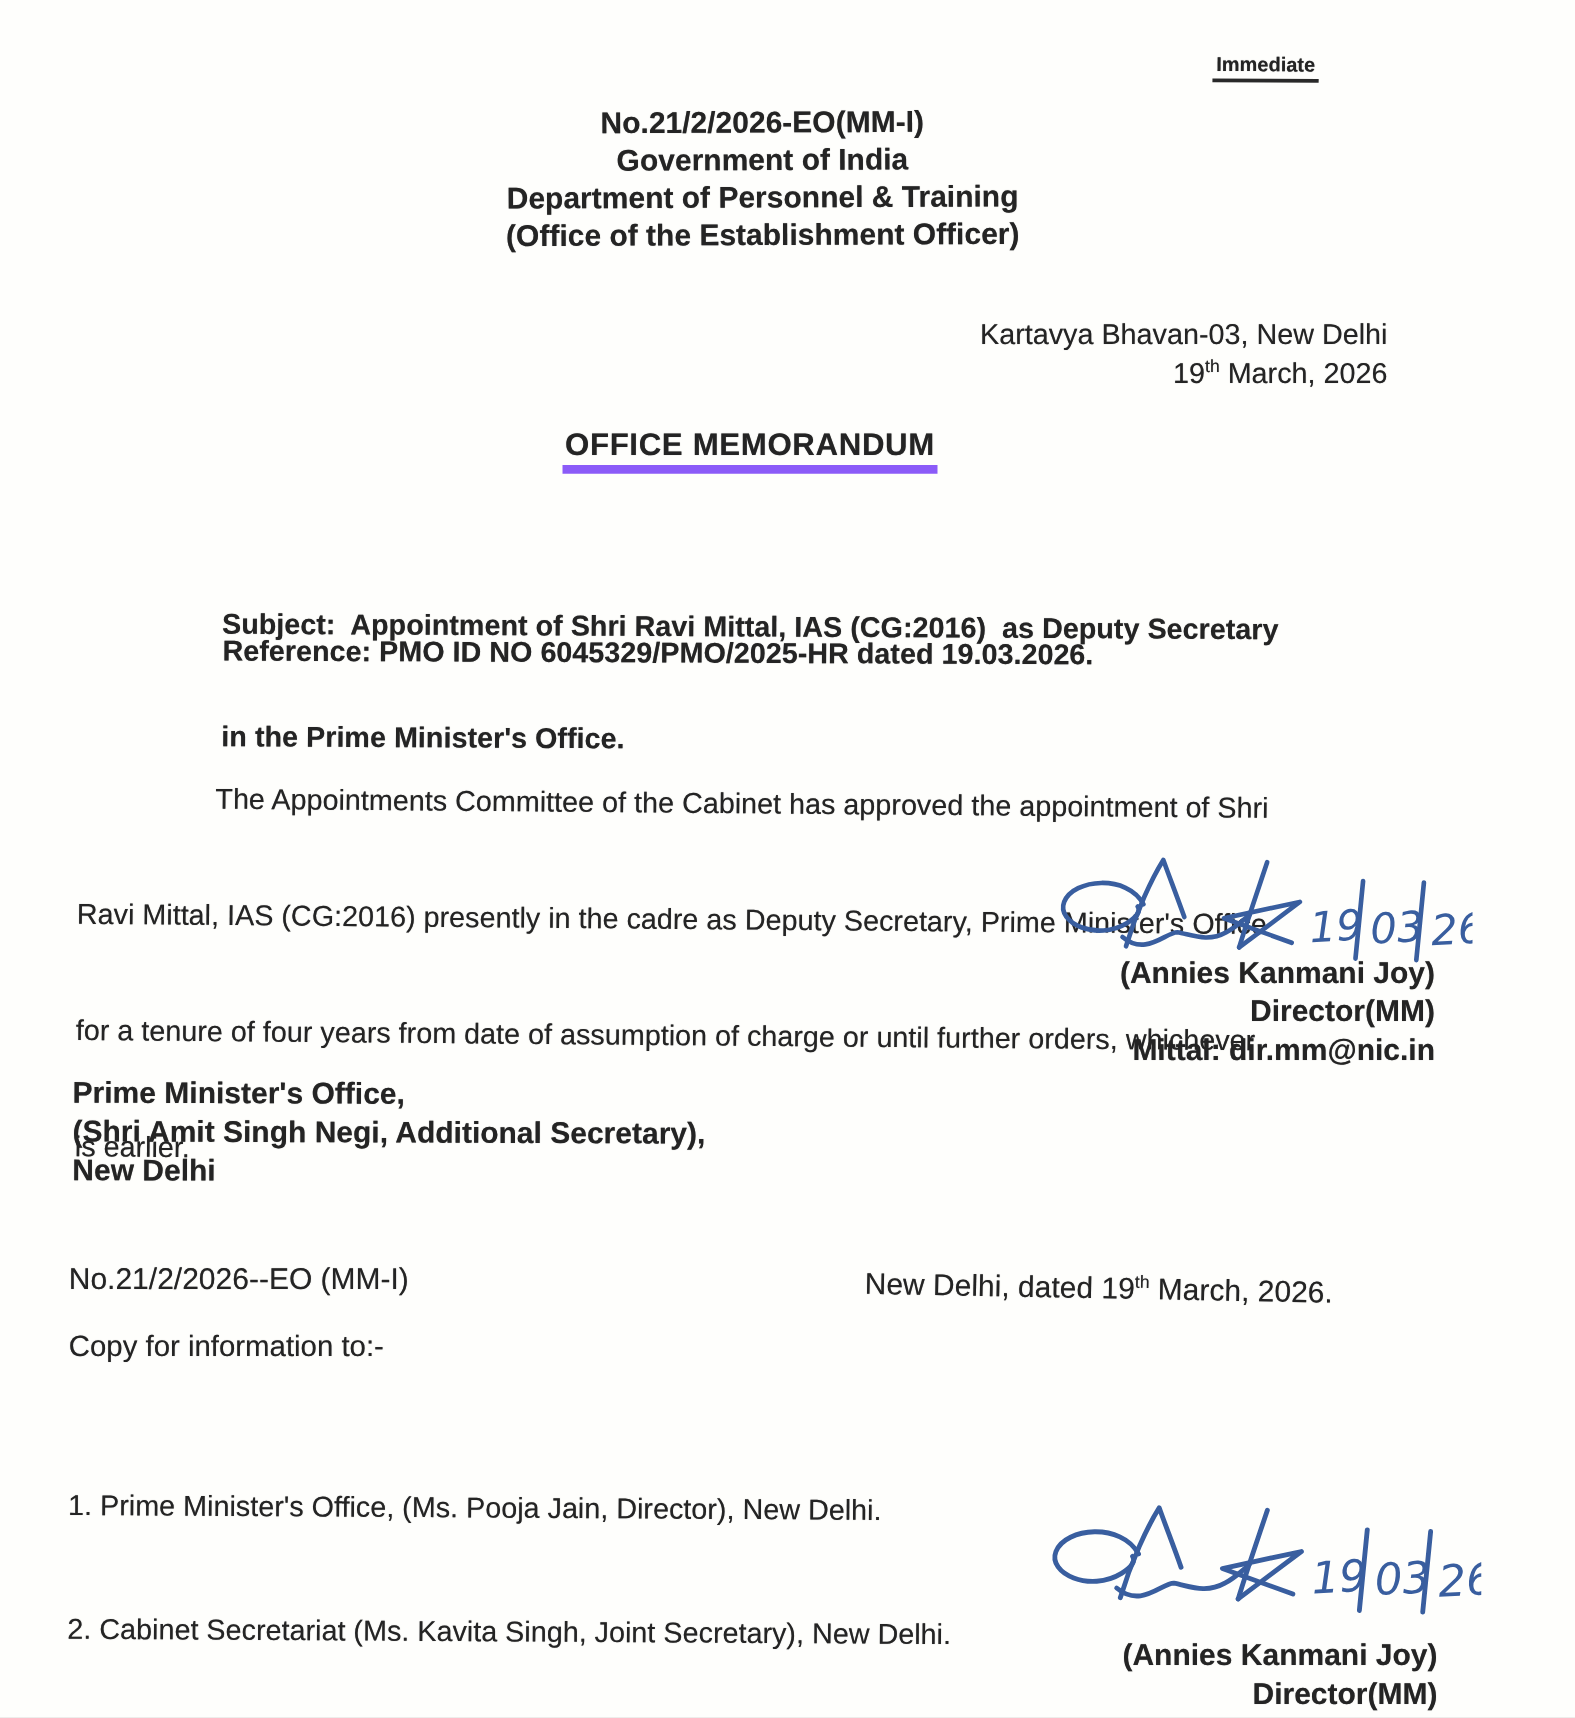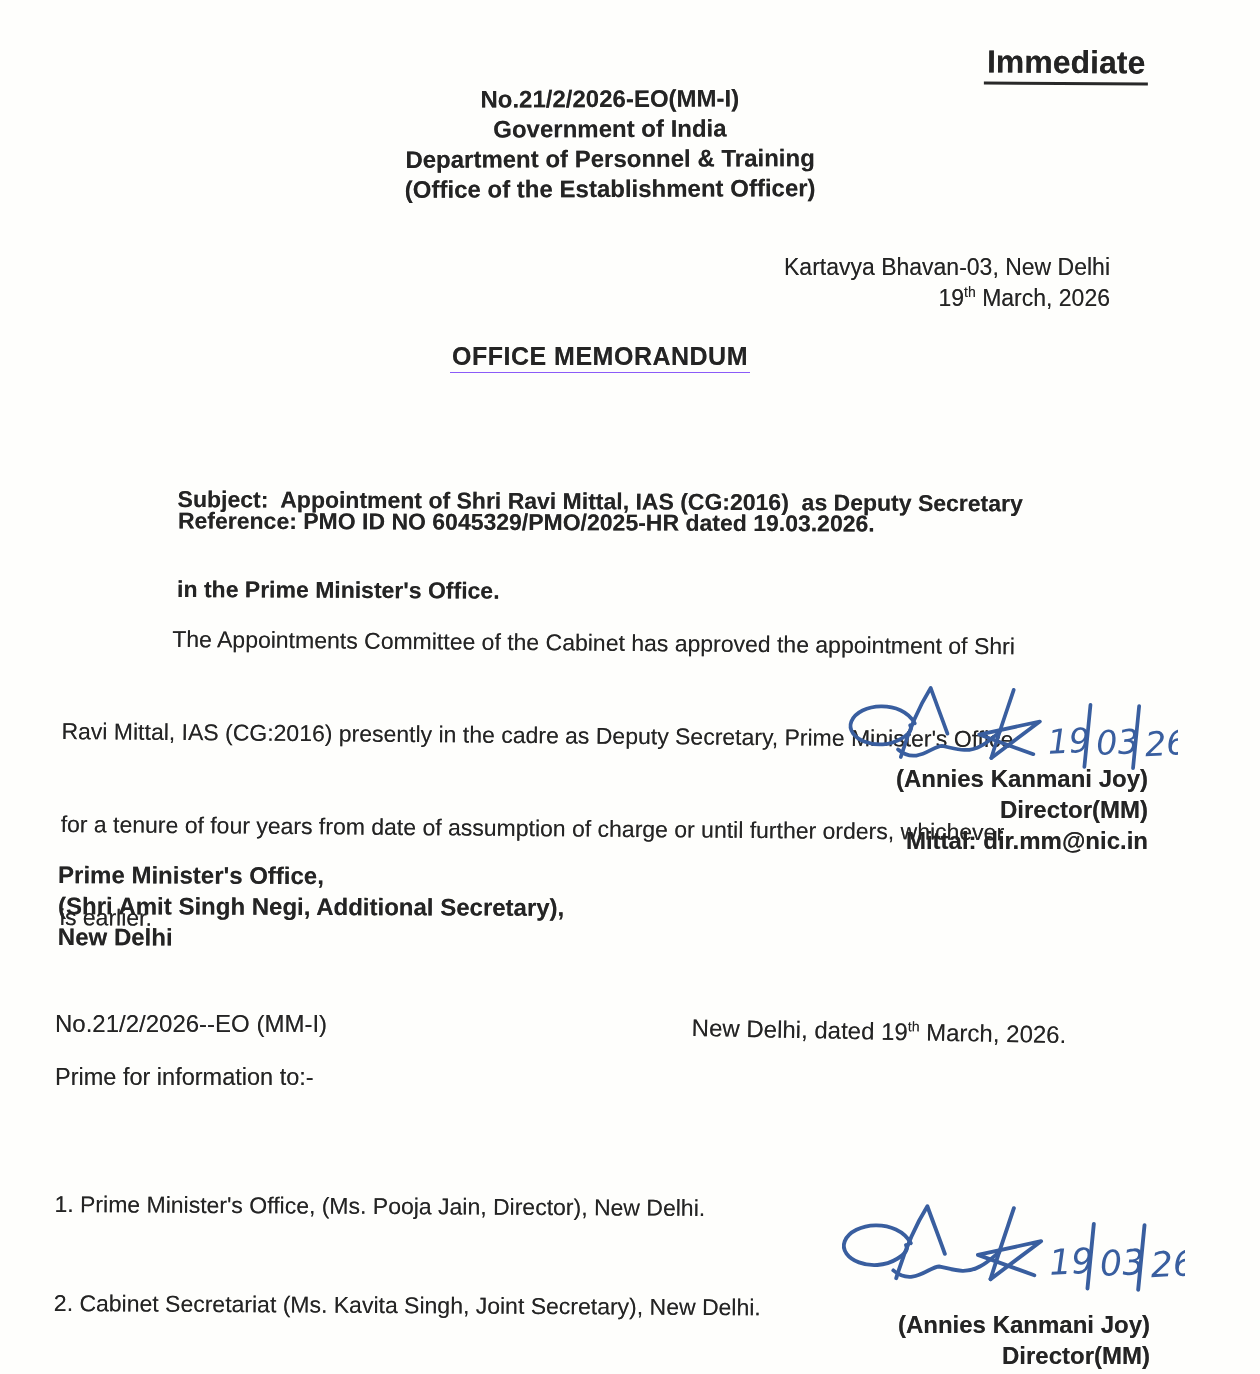--- a/index.html
+++ b/index.html
@@ -14,46 +14,45 @@
     color: #262626;
     filter: contrast(1.02);
   }
   .sheet * { box-sizing: border-box; }
   .txt { text-shadow: 0 0 0.6px rgba(30,30,30,0.55); }
   .abs { position: absolute; }
   .pre { white-space: pre; }
 
   .priority {
     top: 44px; left: 970px;
-    font-size: 32px; font-weight: 700;
+    font-size: 16px; font-weight: 700;
     border-bottom: 3px solid #2b2b2b;
     padding: 0 3px 1px 3px;
     transform: rotate(0.4deg);
-    margin-left: 14px;
   }
   .header-block {
     top: 84px; left: 200px; width: 820px;
     text-align: center;
     font-size: 24px; font-weight: 700;
     line-height: 30px;
     transform: rotate(-0.25deg);
   }
   .place-date {
     top: 252px; right: 150px;
     text-align: right;
     font-size: 23px; line-height: 31px; margin-left: 24px;
   }
   sup { font-size: 14px; vertical-align: super; line-height: 0; }
   .title-row {
     top: 342px; left: 0; width: 1200px;
     text-align: center;
   }
   .title-row span {
     font-size: 25px; font-weight: 700; letter-spacing: 0.5px;
-    border-bottom: 1px solid #8b5cf6;
+    border-bottom: 7px solid #8b5cf6;
     padding: 0 2px 2px 2px;
   }
   .subject {
     top: 424px; left: 178px;
     font-size: 23px; font-weight: 700; line-height: 30px;
     transform: rotate(0.3deg); transform-origin: left top;
   }
   .reference {
     top: 509px; left: 178px;
     font-size: 23px; font-weight: 700;
@@ -155,21 +154,21 @@
   <div class="abs txt addressee">
     <div>Prime Minister's Office,</div>
     <div>(Shri Amit Singh Negi, Additional Secretary),</div>
     <div>New Delhi</div>
   </div>
 
   <div class="abs txt footer-file">No.21/2/2026--EO (MM-I)</div>
 
   <div class="abs txt footer-date"><span>New Delhi, dated 19</span><sup>th</sup><span> March, 2026.</span></div>
 
-  <div class="abs txt copy-heading">Prime for information to:-</div>
+  <div class="abs txt copy-heading">Copy for information to:-</div>
 
   <div class="abs txt copy-list pre">
     <div>1. Prime Minister's Office, (Ms. Pooja Jain, Director), New Delhi.</div>
     <div>2. Cabinet Secretariat (Ms. Kavita Singh, Joint Secretary), New Delhi.</div>
     
     
     
   </div>
 
   <svg class="abs sig-svg-2" viewBox="0 0 360 104">

